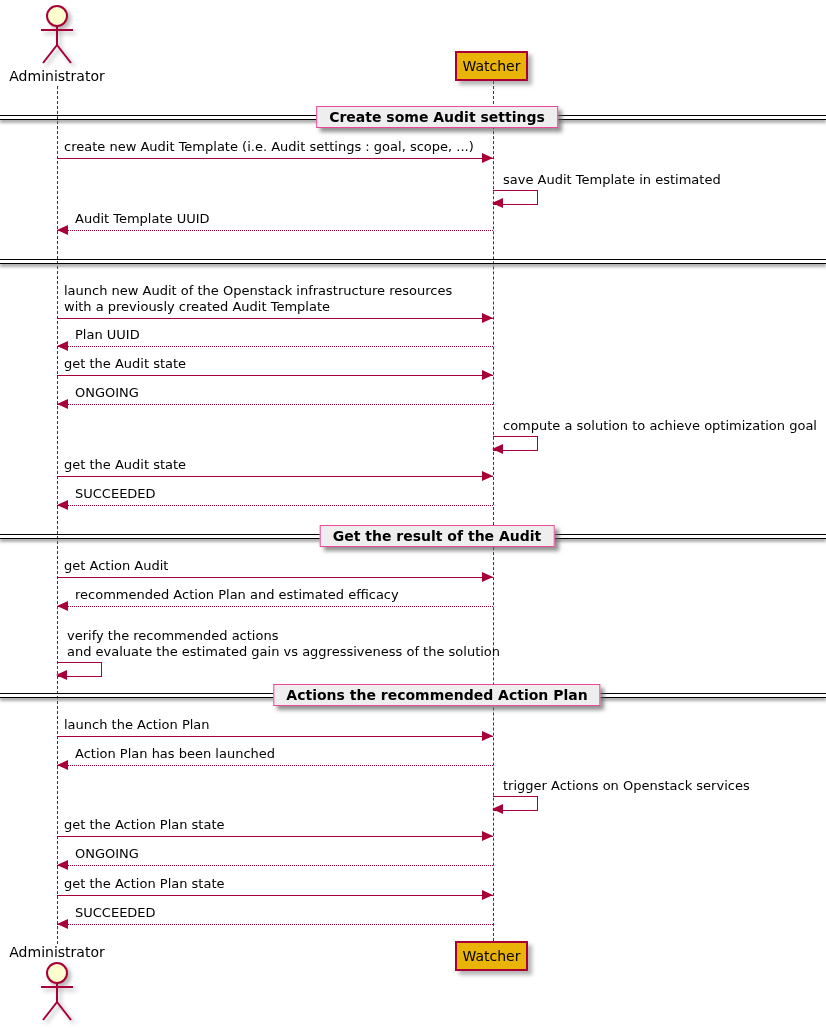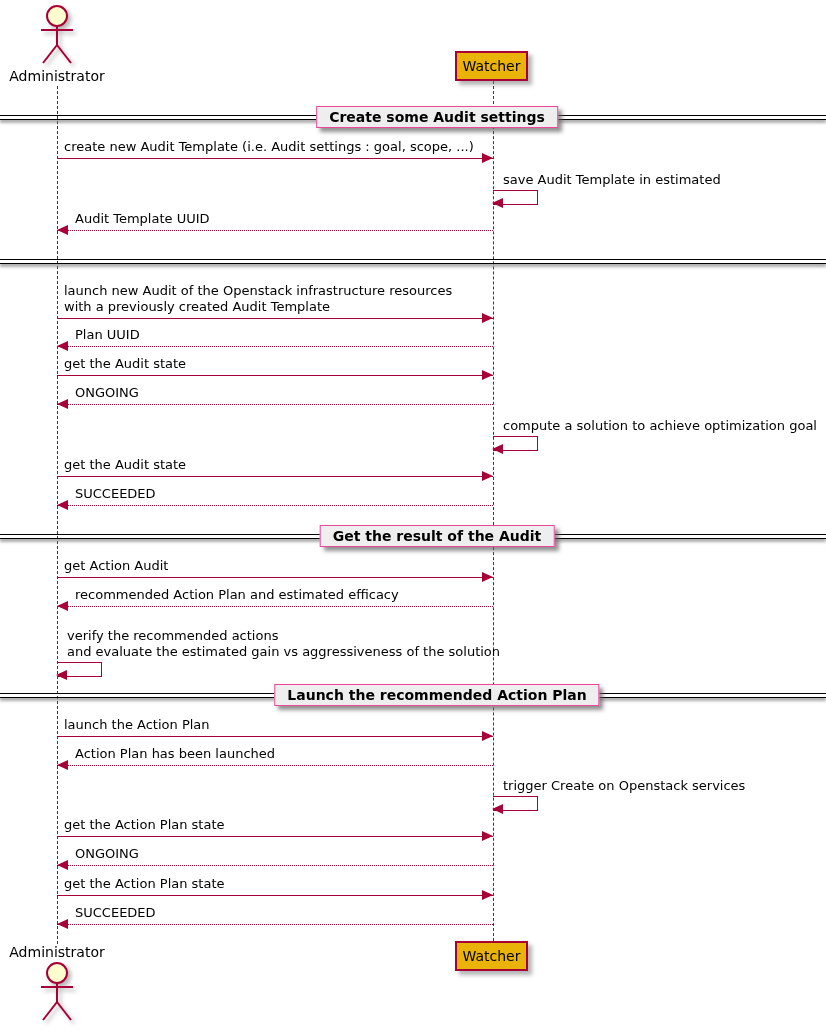--- a/index.html
+++ b/index.html
@@ -170,37 +170,37 @@
 
   <div class="self-msg" style="left:57px; top:654px;margin-top:8px;">
     <div class="self-label">verify the recommended actions
 and evaluate the estimated gain vs aggressiveness of the solution</div>
     <div class="self-loop"></div>
     <div class="self-ah"></div>
   </div>
 
   <div class="divider" style="top:684px;">
     <div class="divider-lines"></div>
-    <div class="divider-box">Launch the recommended Action Plan</div>
+    <div class="divider-box">Actions the recommended Action Plan</div>
   </div>
 
   <div class="msg solid" style="top:736px;">
     <div class="msg-label">launch the Action Plan</div>
     <div class="msg-line"></div>
     <div class="ah ah-right"></div>
   </div>
 
   <div class="msg return" style="top:765px;">
     <div class="msg-label">Action Plan has been launched</div>
     <div class="msg-line"></div>
     <div class="ah ah-left"></div>
   </div>
 
   <div class="self-msg" style="left:493px; top:796px;">
-    <div class="self-label">trigger Create on Openstack services</div>
+    <div class="self-label">trigger Actions on Openstack services</div>
     <div class="self-loop"></div>
     <div class="self-ah"></div>
   </div>
 
   <div class="msg solid" style="top:836px;">
     <div class="msg-label">get the Action Plan state</div>
     <div class="msg-line"></div>
     <div class="ah ah-right"></div>
   </div>
 

